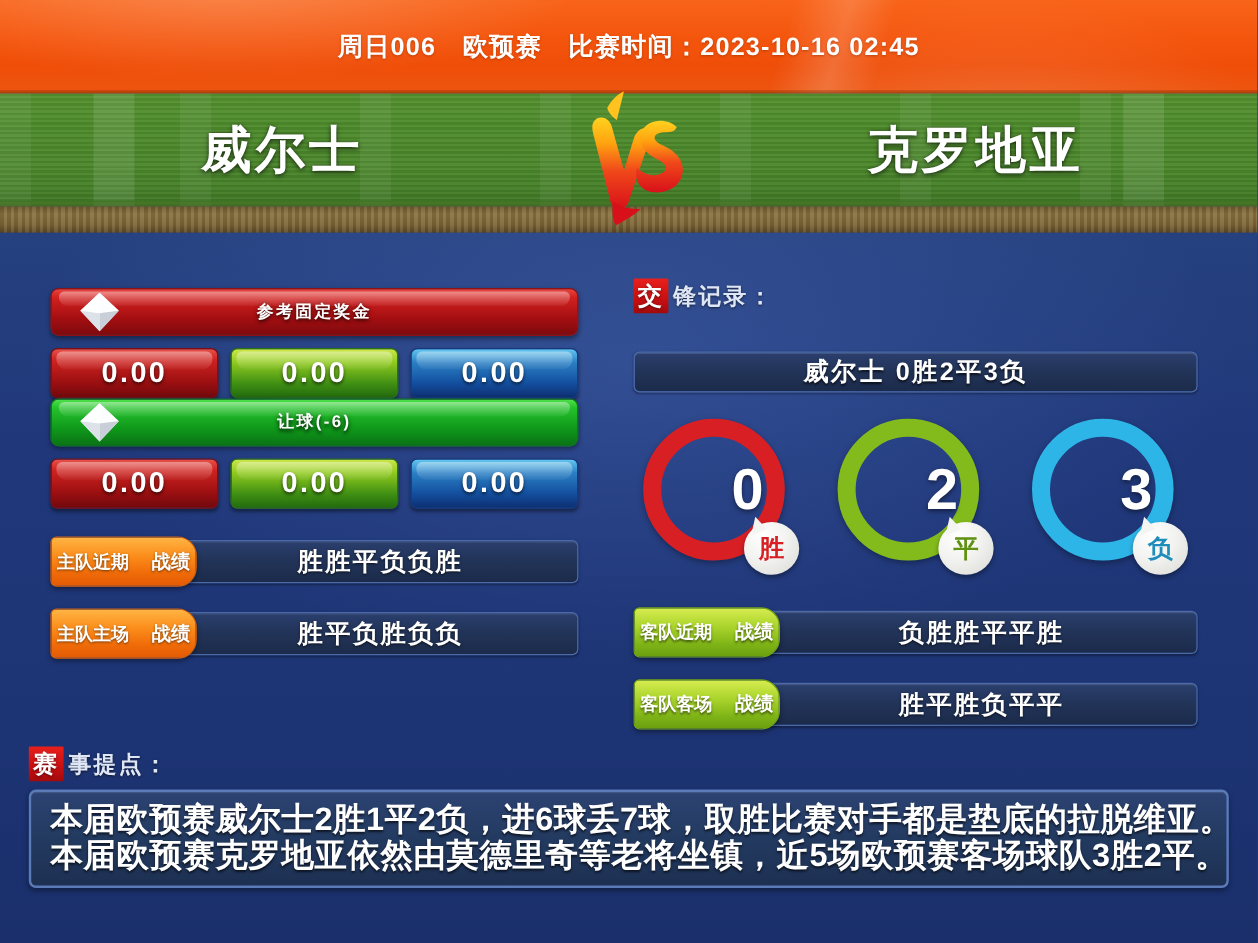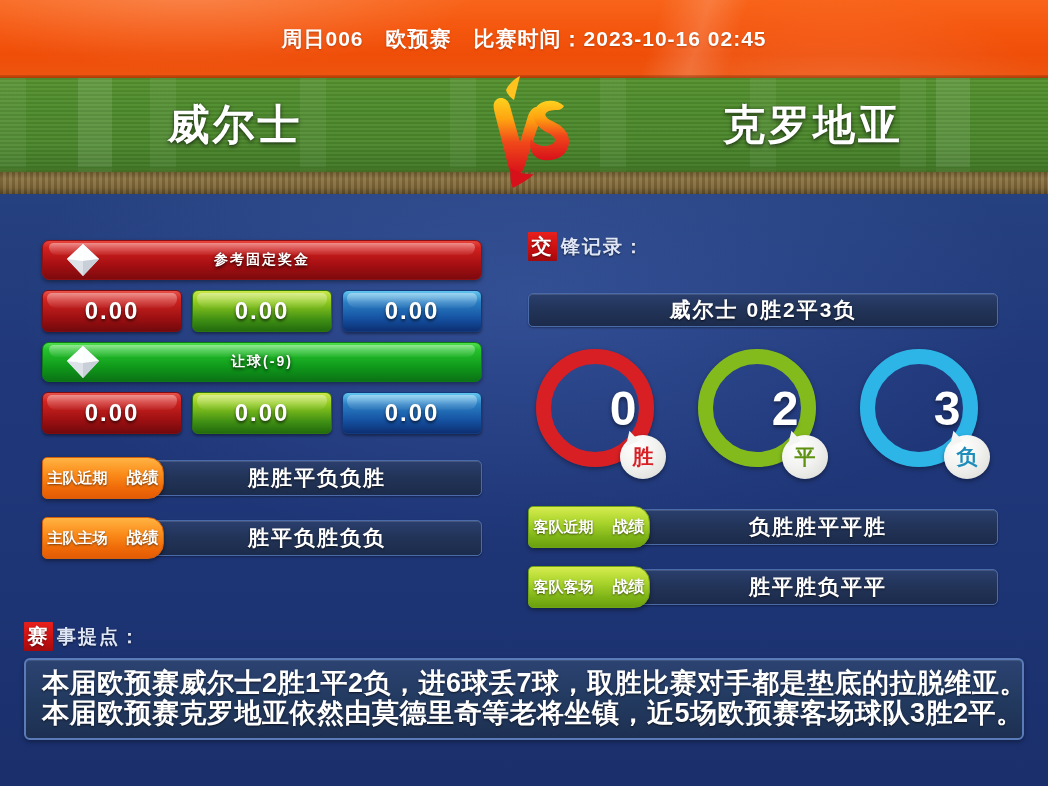--- a/index.html
+++ b/index.html
@@ -138,21 +138,21 @@
     border-radius: 6px 6px 10px 10px;
     background: linear-gradient(180deg, rgba(255,255,255,0.42), rgba(255,255,255,0.04));
     pointer-events:none;
   }
   .gem {
     position: absolute; left: 20px; top: 50%; transform: translateY(-50%);
     width: 40px; height: 40px;
     pointer-events: none;
   }
 
-  .odds-row { display: flex; gap: 10px; margin-top: 10px; margin-bottom: 10px; }
+  .odds-row { display: flex; gap: 10px; margin-top: 10px; }
   .odd {
     position: relative;
     flex: 1; height: 42px; border-radius: 6px;
     display: flex; align-items: center; justify-content: center;
     color: #ffffff; font-size: 24px; font-weight: bold; letter-spacing: 2px;
     text-shadow: 0 2px 3px rgba(0,0,0,0.65);
     box-shadow: 0 2px 3px rgba(0,0,0,0.4);
   }
   .odd::before {
     content:""; position:absolute; left:4px; right:4px; top:2px; height:15px;
@@ -331,21 +331,21 @@
     <div class="gembar green">
       <span class="gem">
         <svg width="40" height="40" viewBox="0 0 40 40">
           <polygon points="20,4 36,19 20,36 4,19" fill="#e9ecf0"></polygon>
           <polygon points="20,4 36,19 20,21 4,19" fill="#fbfdff"></polygon>
           <polygon points="20,21 36,19 20,36" fill="#c9cfd8"></polygon>
           <polygon points="4,19 20,21 20,36" fill="#dde2e9"></polygon>
           <polygon points="20,4 20,21 4,19" fill="#ffffff" opacity="0.7"></polygon>
         </svg>
       </span>
-      <span>让球(-9)</span>
+      <span>让球(-6)</span>
     </div>
 
     <div class="odds-row">
       <div class="odd red">0.00</div>
       <div class="odd green">0.00</div>
       <div class="odd blue">0.00</div>
     </div>
 
     <div class="form-row" style="margin-top:26px;">
       <div class="form-tag orange">

